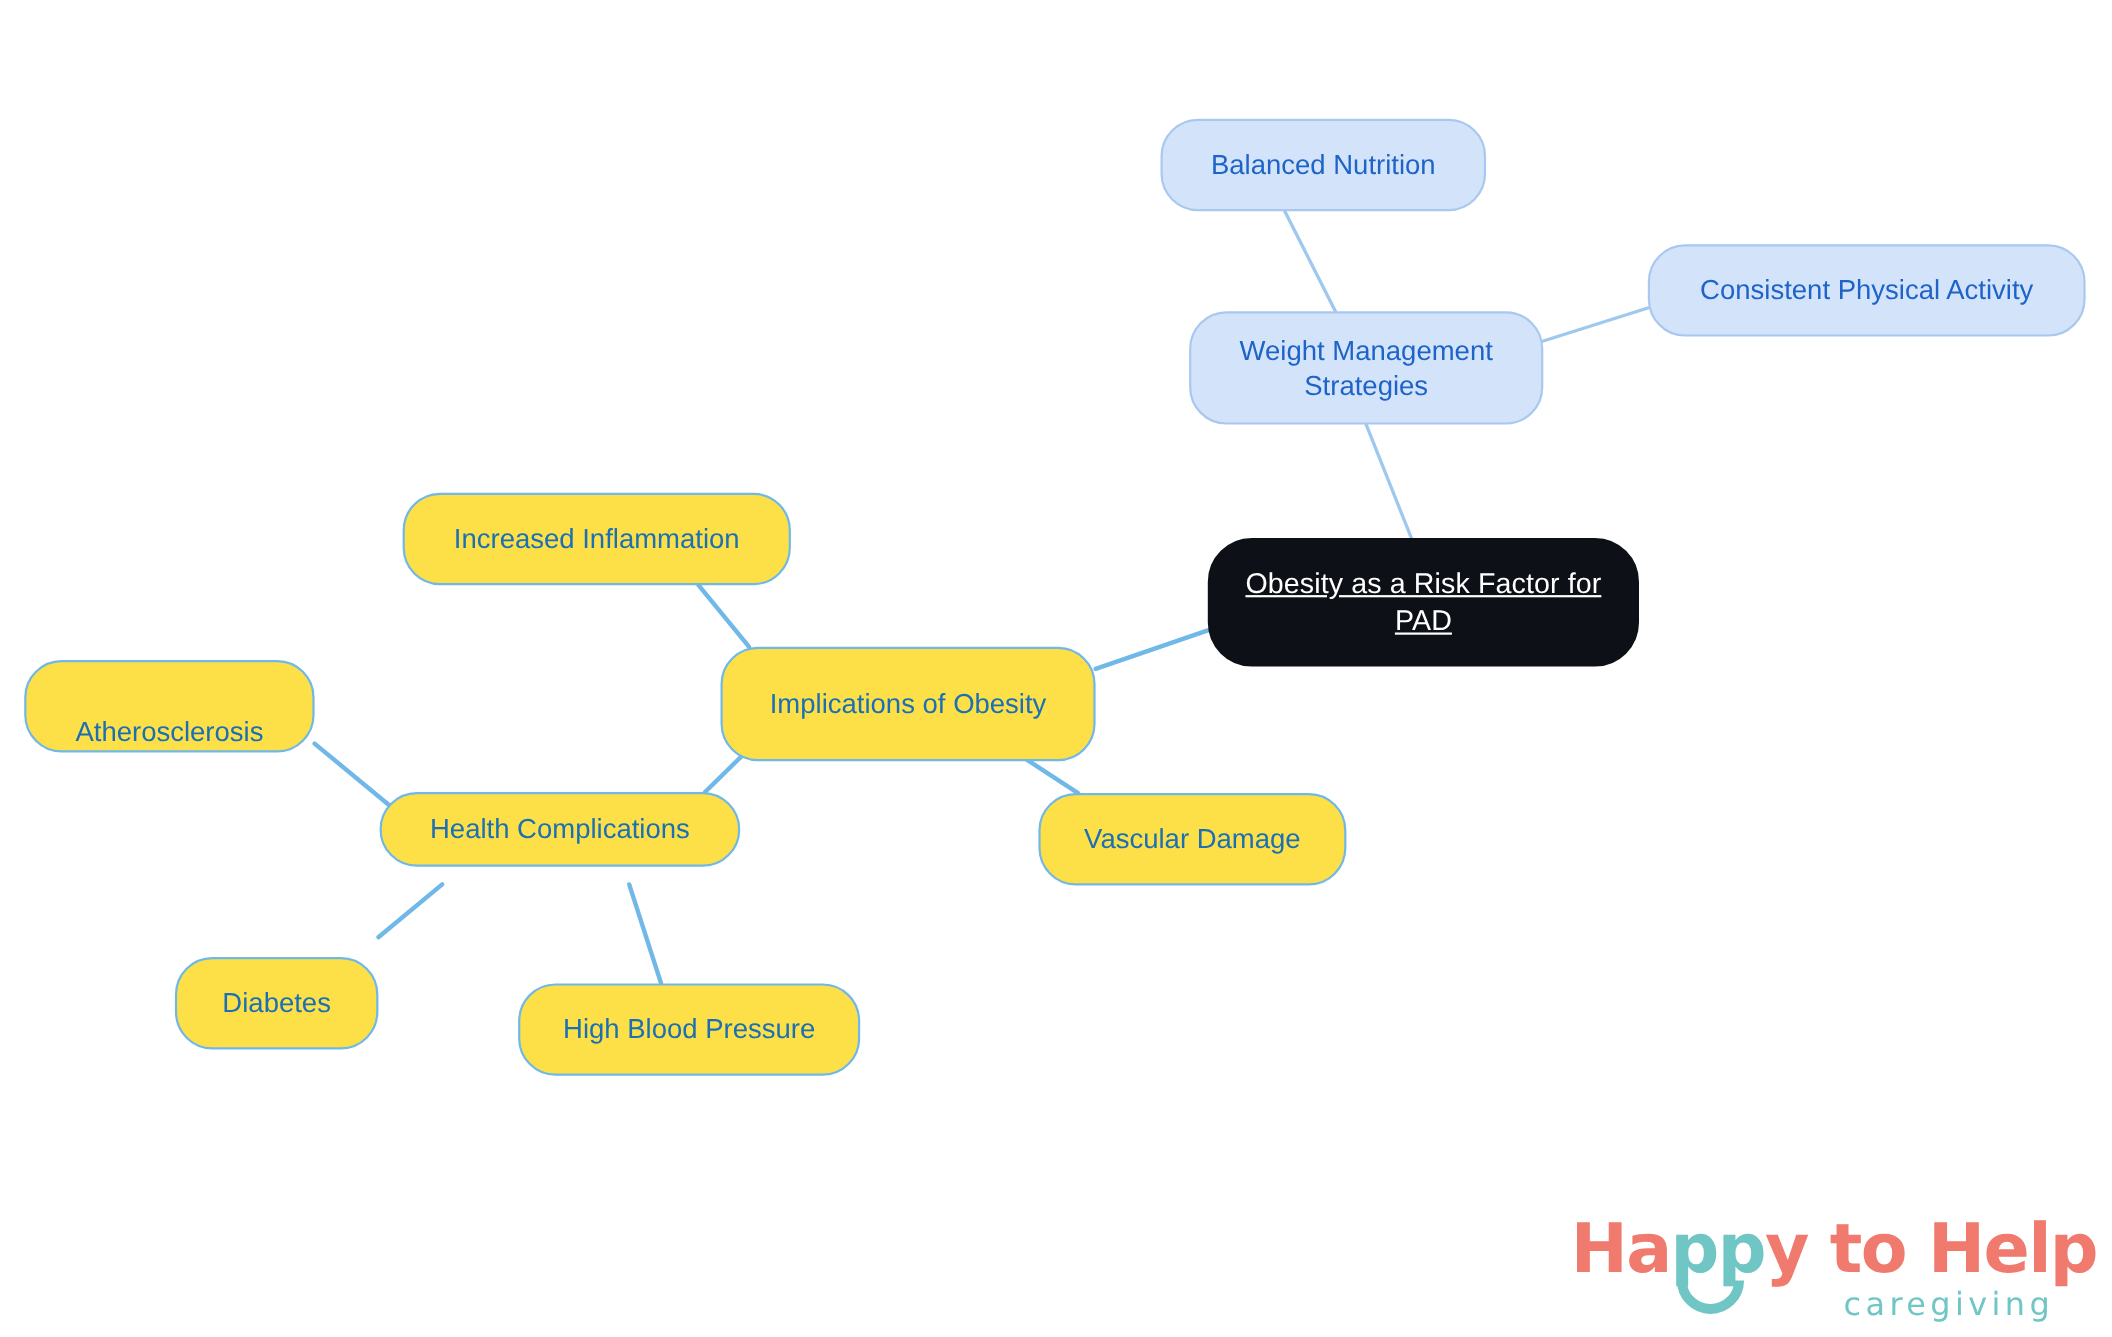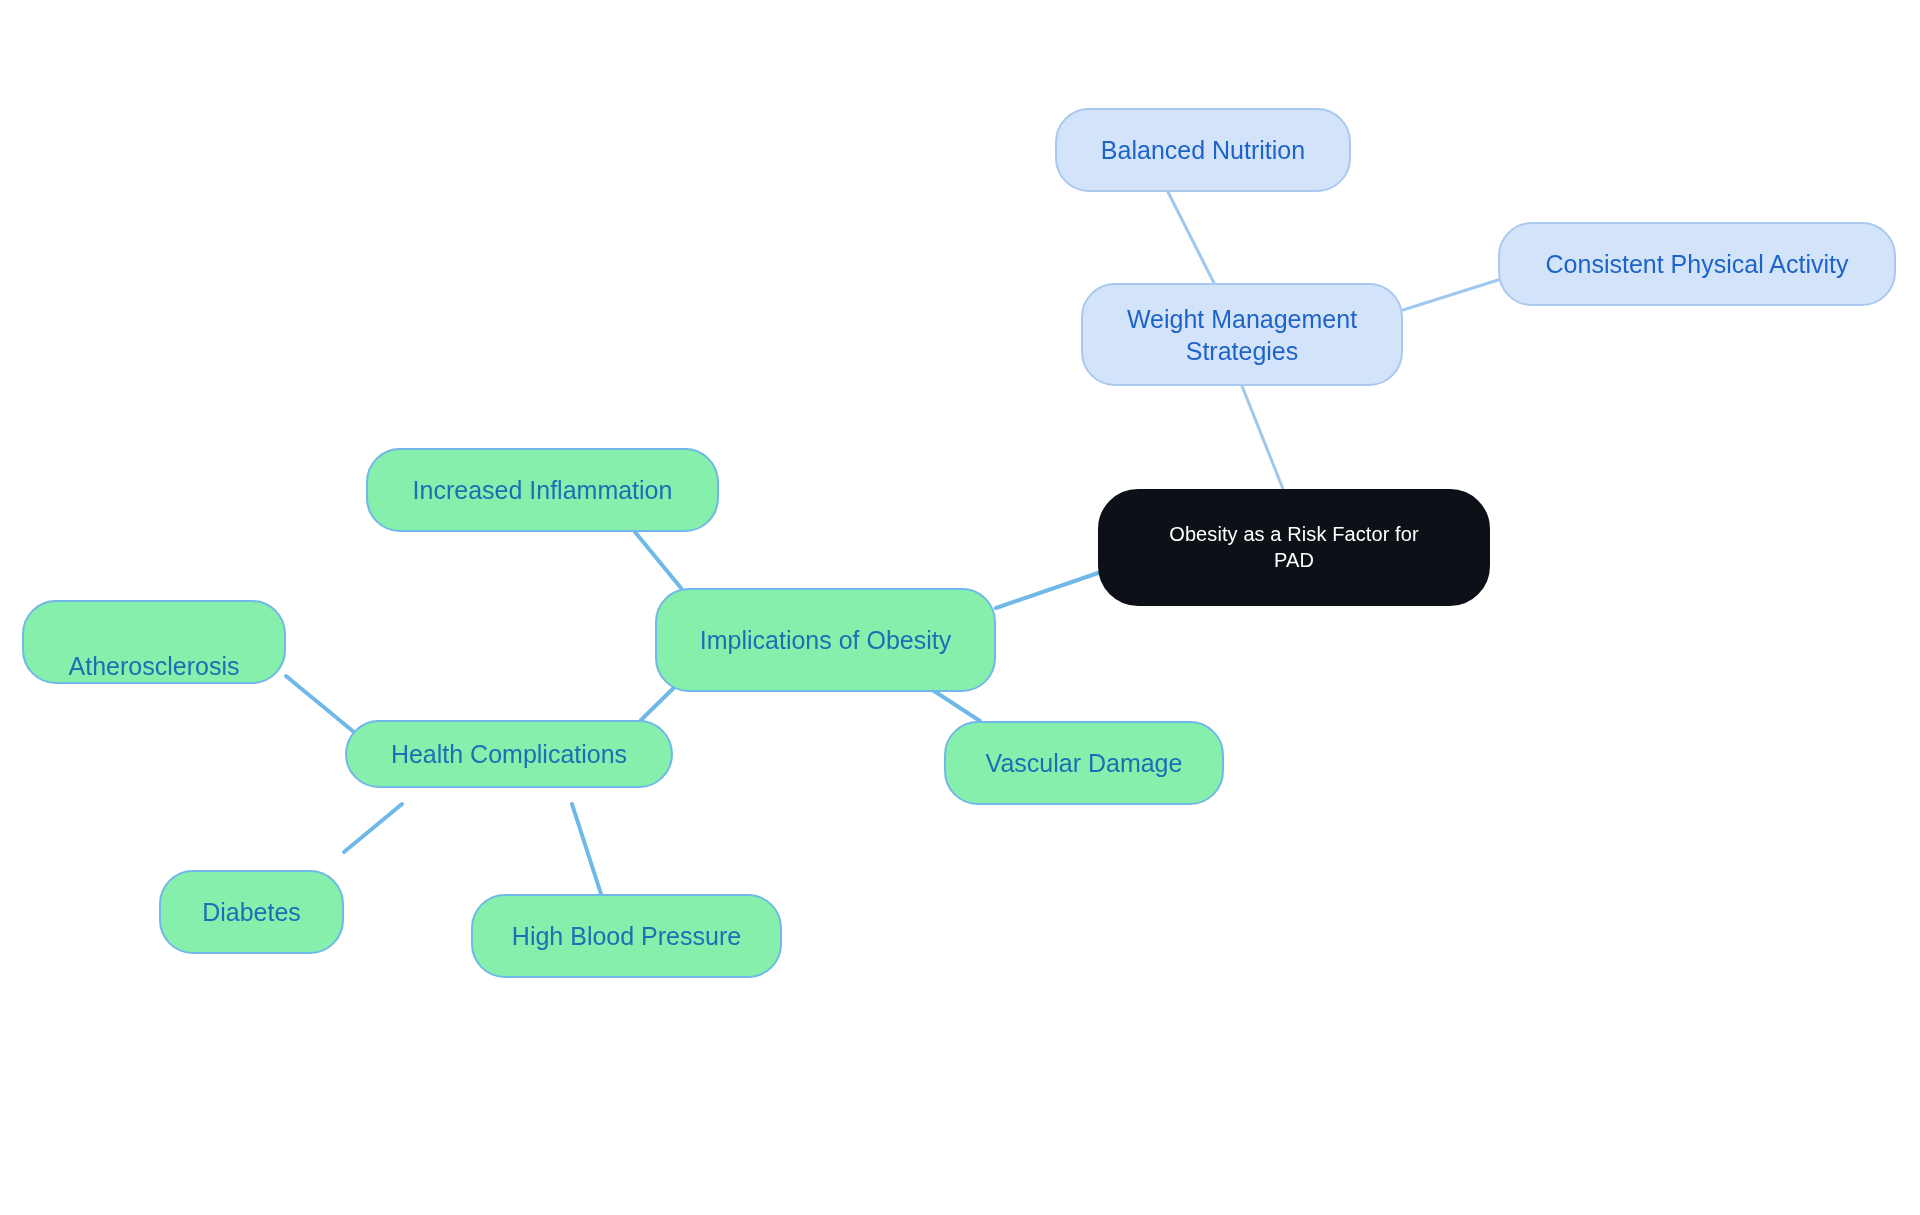--- a/index.html
+++ b/index.html
@@ -38,26 +38,27 @@
     border-style: solid;
     border-width: 2px;
     line-height: 1.28;
     padding: 0 14px;
     white-space: pre-line;
   }
   .node.root {
     background: #0d1117;
     border-color: #0d1117;
     color: #ffffff;
-    font-size: 20px;
+    font-size: 26px;
     border-radius: 40px;
     letter-spacing: 0.1px;
+    text-decoration: underline;
   }
   .node.branch-a {
-    background: #86efac;
+    background: #fde047;
     border-color: #6fb8e8;
     color: #1a6fb5;
     font-size: 25px;
   }
   .node.branch-b {
     background: #d3e4fa;
     border-color: #a9c8ef;
     color: #1e63c8;
     font-size: 25px;
   }
@@ -126,14 +127,21 @@
       <div class="node branch-b" style="left: 1498px; top: 222px; width: 398px; height: 84px;"><span>Consistent Physical Activity</span></div>
       <div class="node branch-a" style="left: 655px; top: 588px; width: 341px; height: 104px;"><span>Implications of Obesity</span></div>
       <div class="node branch-a" style="left: 366px; top: 448px; width: 353px; height: 84px;"><span>Increased Inflammation</span></div>
       <div class="node branch-a" style="left: 944px; top: 721px; width: 280px; height: 84px;"><span>Vascular Damage</span></div>
       <div class="node branch-a" style="left: 345px; top: 720px; width: 328px; height: 68px; align-items: center;"><span>Health Complications</span></div>
       <div class="node branch-a" style="left: 22px; top: 600px; width: 264px; height: 84px; align-items: flex-end;"><span>Atherosclerosis</span></div>
       <div class="node branch-a" style="left: 159px; top: 846px; width: 185px; height: 84px; margin-top: 24px;"><span>Diabetes</span></div>
       <div class="node branch-a" style="left: 471px; top: 894px; width: 311px; height: 84px;"><span>High Blood Pressure</span></div>
     </div>
 
+  <div id="logo">
+    <div class="logo-wordmark"><span class="logo-coral">H</span><span class="logo-coral">a</span><span class="logo-teal">pp</span><span class="logo-coral">y</span><span class="logo-coral"> to Help</span></div>
+    <svg id="logo-smile" viewBox="0 0 62 34" xmlns="http://www.w3.org/2000/svg">
+      <path d="M5 2 A 26 26 0 0 0 57 2" fill="none" stroke="#6fc6c4" stroke-width="9" stroke-linecap="butt"></path>
+    </svg>
+    <div class="logo-sub">caregiving</div>
+  </div>
 
 </div>
 
 </body></html>

